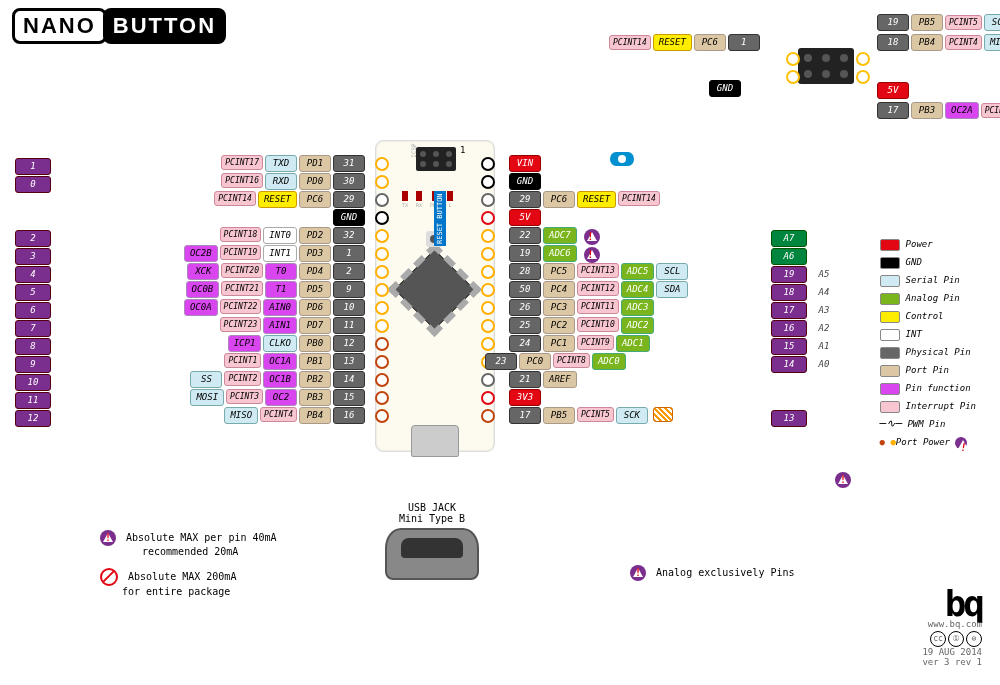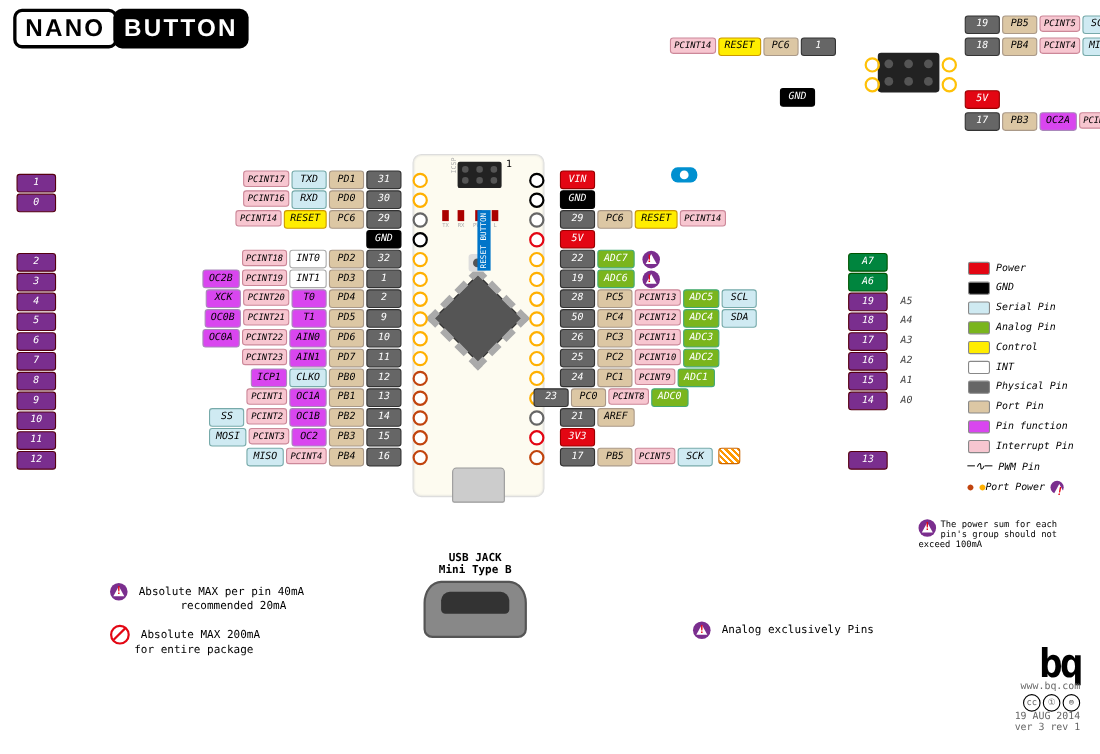--- a/index.html
+++ b/index.html
@@ -31,21 +31,21 @@
   .board .chip::before { content:""; position:absolute; inset:-6px; border:6px dashed #aaa; }
   .board .reset-label { position:absolute; left:58px; top:105px; background:#0075c9; color:#fff; font-size:7px; padding:2px; transform:rotate(-90deg); transform-origin:left top; white-space:nowrap; font-family:monospace;}
   .board .reset-btn { position:absolute; left:50px; top:90px; width:16px; height:16px; background:#ddd; border-radius:3px;}
   .board .reset-btn::after { content:""; position:absolute; left:4px; top:4px; width:8px; height:8px; border-radius:50%; background:#555;}
   .board .icsp { position:absolute; left:40px; top:6px; width:40px; height:24px; background:#222; border-radius:2px; }
   .board .icsp .d { position:absolute; width:6px; height:6px; border-radius:50%; background:#555;}
   .board .usb { position:absolute; left:35px; bottom:-6px; width:46px; height:30px; background:#ccc; border:1px solid #999; border-radius:4px 4px 2px 2px; }
   .board .leds { position:absolute; left:26px; top:50px; font-size:5px; color:#aaa; font-family:monospace; display:flex; gap:8px;}
   .board .leds span { display:block; text-align:center; }
   .board .leds span::before { content:""; display:block; width:6px; height:10px; background:#a00; margin:0 auto 1px; }
-  .usb-jack { position:absolute; left:385px; top:502px; text-align:center; font-size:10px; font-family:"Lucida Console",monospace;font-weight:bold; }
+  .usb-jack { position:absolute; left:385px; top:502px; text-align:center; font-size:10px; font-family:"Lucida Console",monospace; }
   .usb-conn { width:90px; height:48px; margin-top:4px; background:#888; border-radius:16px 16px 8px 8px / 20px 20px 8px 8px; border:2px solid #555; position:relative; }
   .usb-conn::after { content:""; position:absolute; left:14px; top:8px; right:14px; height:20px; background:#333; border-radius:8px 8px 4px 4px;}
   .usb-conn .pins { position:absolute; left:24px; top:18px; display:flex; gap:5px;}
   .usb-conn .pins i { display:block; width:4px; height:6px; background:#e8b000;}
   .legend { position:absolute; right:24px; top:235px; font-size:9px; font-family:"Lucida Console",monospace; font-style:italic; line-height:18px; }
   .legend .sw { display:inline-block; width:18px; height:10px; border:1px solid #888; border-radius:2px; margin-right:6px; vertical-align:middle;}
   .note { position:absolute; font-size:10px; font-family:"Lucida Console",monospace; }
   .warn-ico { display:inline-block; width:16px; height:16px; border-radius:50%; background:#7a2e8e; position:relative; vertical-align:middle; margin-right:4px;}
   .warn-ico::after { content:""; position:absolute; left:3px; top:3px; width:0; height:0; border-left:5px solid transparent; border-right:5px solid transparent; border-bottom:9px solid #fff; }
   .warn-ico.red::before { content:"!"; position:absolute; left:5px; top:2px; color:#e30613; font-weight:bold; font-size:10px; z-index:2;}
@@ -349,34 +349,33 @@
         <i></i>
         <i></i>
         <i></i>
       </div>
   </div>
 </div>
 
 <div class="note" style="left:100px; top:530px;">
   <span class="warn-ico red"></span>
   <span>Absolute MAX per pin 40mA</span><br>
-  <span style="margin-left:64px">recommended 20mA</span>
+  <span style="margin-left:42px">recommended 20mA</span>
 </div>
 <div class="note" style="left:100px; top:568px;">
   <span class="no-ico"></span>
   <span>Absolute MAX 200mA</span><br>
   <span style="margin-left:22px">for entire package</span>
 </div>
 <div class="note" style="left:630px; top:565px;">
   <span class="warn-ico red"></span>
   <span>Analog exclusively Pins</span>
 </div>
 <div class="note" style="left:835px; top:472px; font-size:8px; width:150px;">
   <span class="warn-ico red" style="float:left;margin-right:4px;"></span>
-  <span>The power sum for each pin's group should not exceed 100mA</span>
 </div>
 
 <div class="legend">
   <div id="legend-items">
       <div><span class="sw c-power"></span>Power</div>
       <div><span class="sw c-gnd"></span>GND</div>
       <div><span class="sw c-serial"></span>Serial Pin</div>
       <div><span class="sw c-analog"></span>Analog Pin</div>
       <div><span class="sw c-control"></span>Control</div>
       <div><span class="sw c-int"></span>INT</div>

